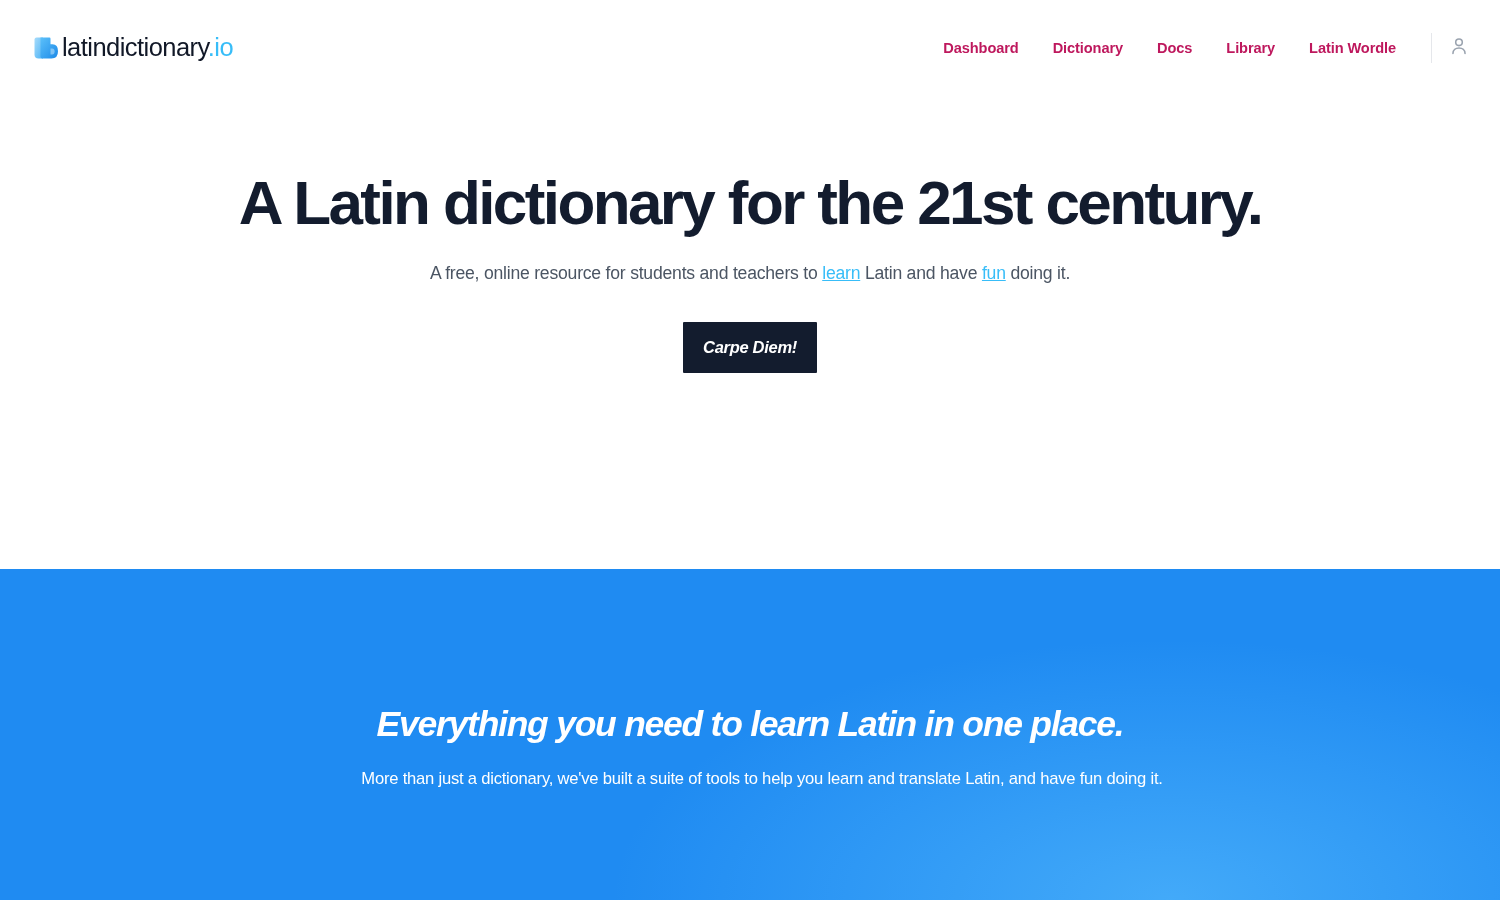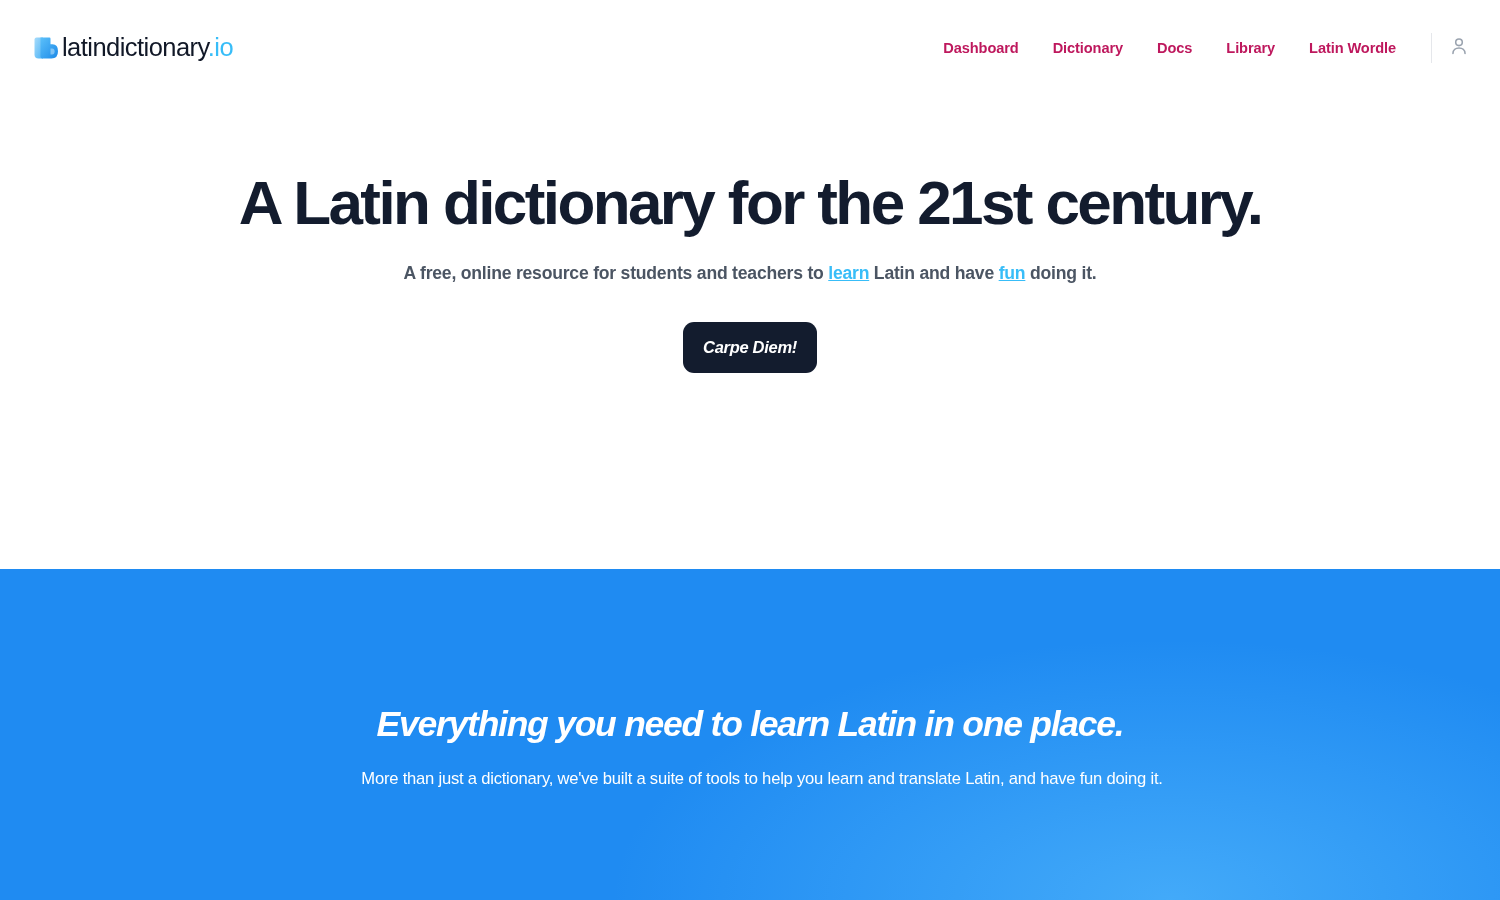--- a/index.html
+++ b/index.html
@@ -77,37 +77,37 @@
     font-weight:800;
     letter-spacing:-2.6px;
     color:#131c2e;
     line-height:1.08;
   }
   .hero-sub {
     margin-top:26px;
     font-size:17.6px;
     color:#4b5563;
     letter-spacing:-0.22px;
-    font-weight:700;
+    font-weight:400;
   }
   .hero-sub .hl { color:#38bdf8; }
 
   .hero-actions {
     margin-top:38px;
     display:flex;
     align-items:center;
     justify-content:center;
     gap:24px;
   }
   .cta-btn {
     width:134px; height:51px;
     background:#131c2e;
     color:#ffffff;
     border:none;
-    border-radius:11px;
+    border-radius:1px;
     font-family:"Liberation Sans", sans-serif;
     font-size:16.5px;
     font-weight:700;
     font-style:italic;
     letter-spacing:-0.3px;
     cursor:pointer;
   }
   .search-box {
     width:386px; height:53px;
     background:#ffffff;

